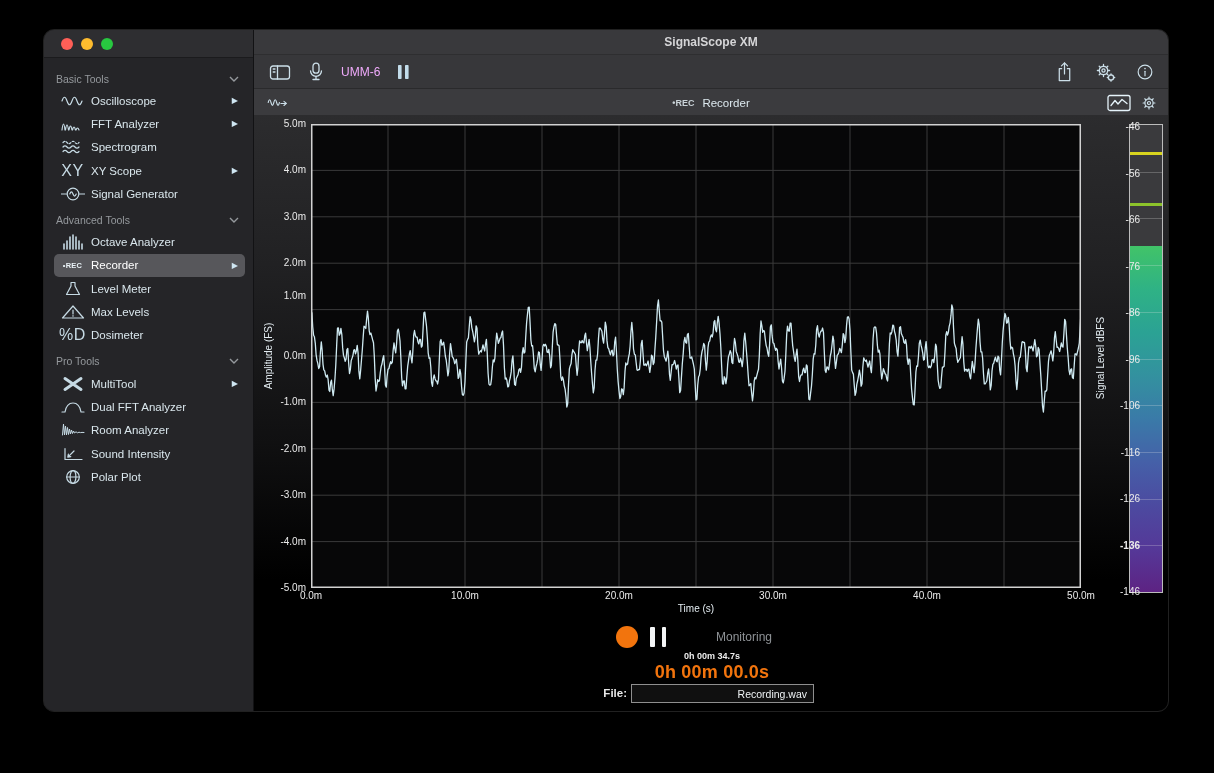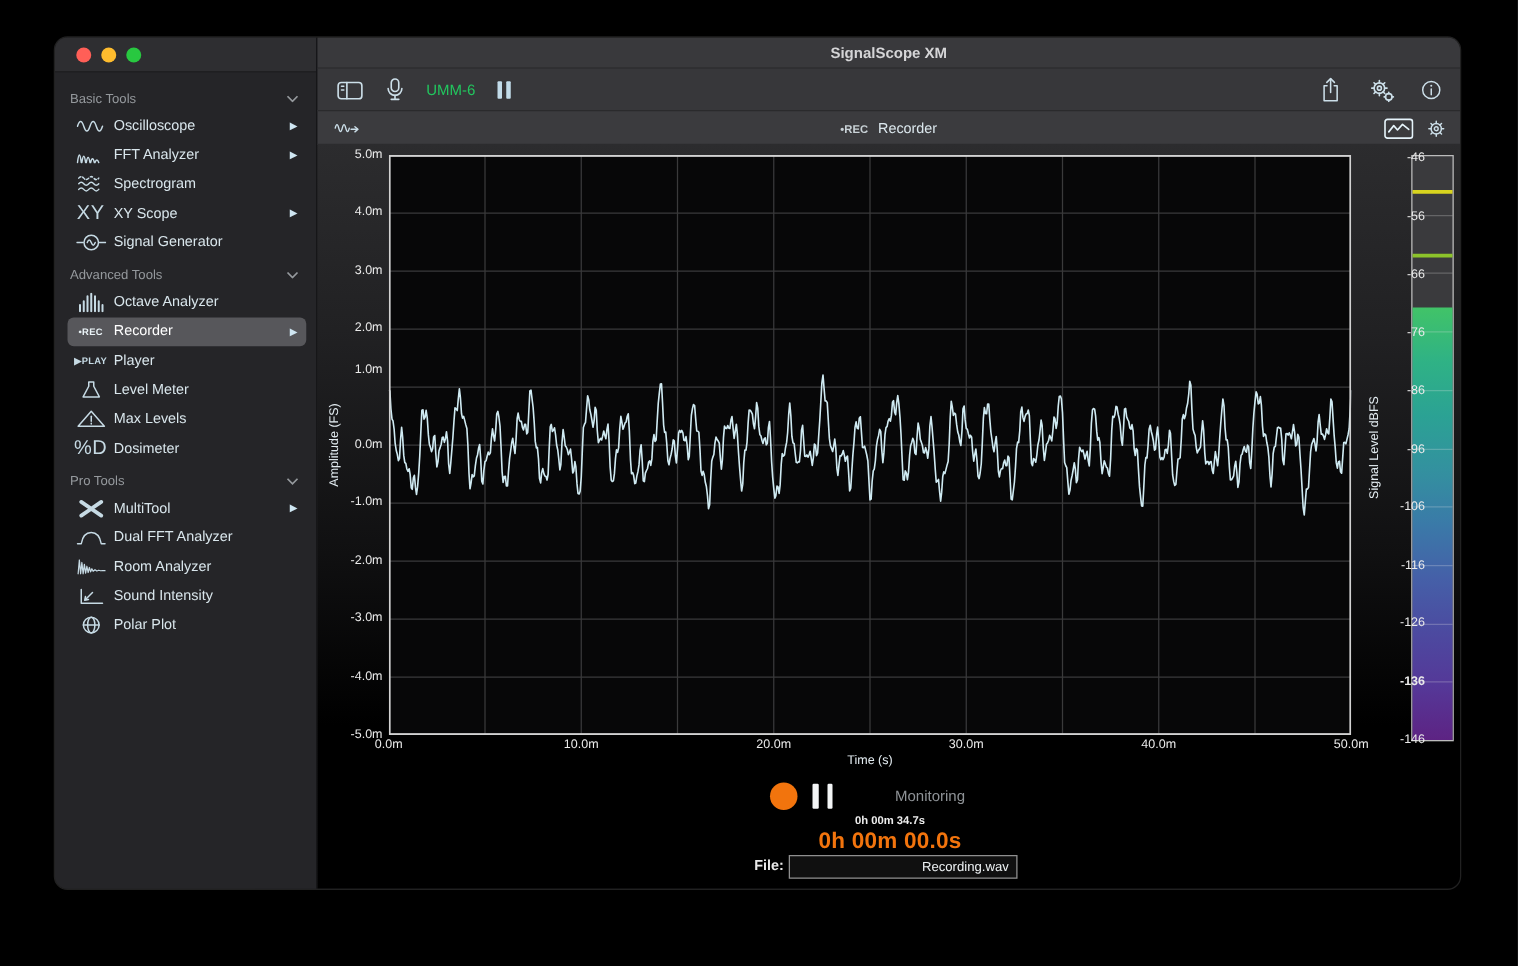--- a/index.html
+++ b/index.html
@@ -35,21 +35,21 @@
   
   .main{position:absolute;left:209px;top:0;right:0;height:100%;border-left:1px solid #121214;}
   .titlebar{position:absolute;left:0;top:0;right:0;height:24px;background:#39393c;
     display:flex;align-items:center;justify-content:center;
     color:#d5d5d7;font-size:12px;font-weight:700;}
   .toolbar{position:absolute;left:0;top:24px;right:0;height:34px;background:#37373a;
     border-top:1px solid #2e2e30;}
   .toolbar-left{position:absolute;left:15px;top:0;height:100%;display:flex;align-items:center;gap:17px;}
   .toolbar-right{position:absolute;right:14px;top:0;height:100%;display:flex;align-items:center;gap:20px;}
   .tb-icon{color:#ccdfe9;display:flex;align-items:center;background:none;border:none;padding:0;}
-  .device-name{color:#22c55e;font-size:12px;}
+  .device-name{color:#f0abfc;font-size:12px;}
   .chart-header{position:absolute;left:0;top:58px;right:0;height:27px;background:#3b3b3e;
     border-top:1px solid #2a2a2c;}
   .chart-header-center{position:absolute;left:0;right:0;top:0;height:100%;
     display:flex;align-items:center;justify-content:center;gap:8px;}
   .rec-badge{color:#c9d2d7;font-size:9px;font-weight:700;}
   .chart-title{color:#dce8ee;font-size:11.5px;}
   .ch-left{position:absolute;left:13px;top:0;height:100%;display:flex;align-items:center;}
   .ch-right{position:absolute;right:10px;top:0;height:100%;display:flex;align-items:center;gap:9px;}
   .ch-right .active{color:#e6f4fb;}
   
@@ -165,26 +165,20 @@
         </div>
         <div class="row selected">
           <span class="icon">
             <span class="ticon-sm">•REC</span>
           </span>
           <span class="lbl">Recorder</span>
           <span class="arrow">▶</span>
         </div>
         <div class="row">
           <span class="icon">
-            <span class="ticon-sm">▶PLAY</span>
-          </span>
-          <span class="lbl">Player</span>
-        </div>
-        <div class="row">
-          <span class="icon">
             <svg width="24" height="16" viewBox="0 0 24 16" fill="none" stroke="currentColor" stroke-width="1.2" stroke-linecap="round" stroke-linejoin="round">
               <path d="M10 1.5 h4 v3.5 l4.5 8.5 h-13 l4.5 -8.5 z"></path>
             </svg>
           </span>
           <span class="lbl">Level Meter</span>
         </div>
         <div class="row">
           <span class="icon">
             <svg width="24" height="16" viewBox="0 0 24 16" fill="none" stroke="currentColor" stroke-width="1.2" stroke-linecap="round" stroke-linejoin="round">
               <path d="M12 2 L22.5 14 H1.5 Z"></path>

